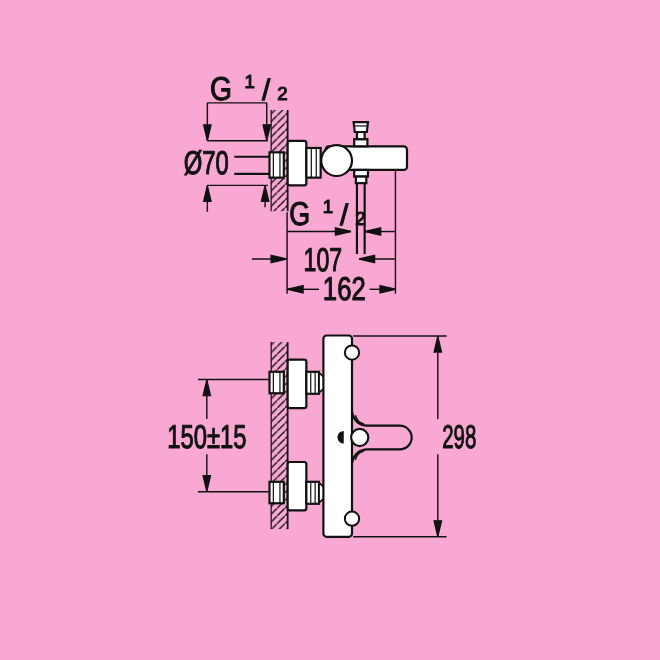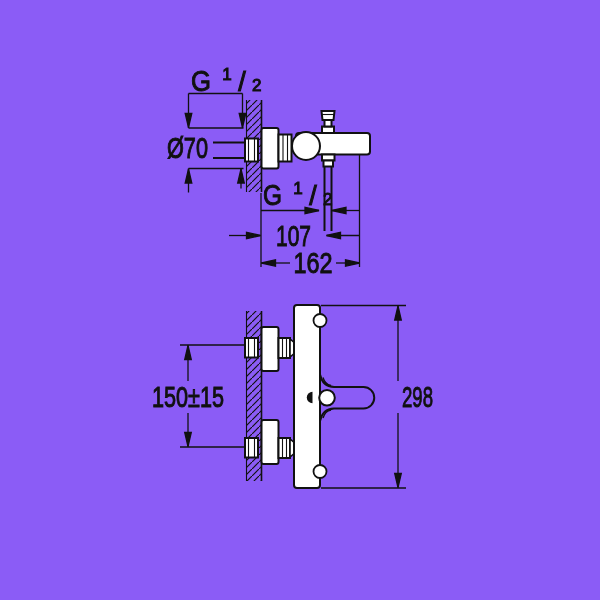--- a/index.html
+++ b/index.html
@@ -4,21 +4,21 @@
 <style>
   html, body {
     margin: 0;
     padding: 0;
     background: #ffffff;
   }
   .stage {
     position: relative;
     width: 600px;
     height: 600px;
-    background: #8b5cf6;
+    background: #f9a8d4;
     overflow: hidden;
   }
   svg {
     display: block;
   }
   text, tspan {
     font-family: "Liberation Sans", "DejaVu Sans", sans-serif;
     fill: #111111;
   }
 </style>

